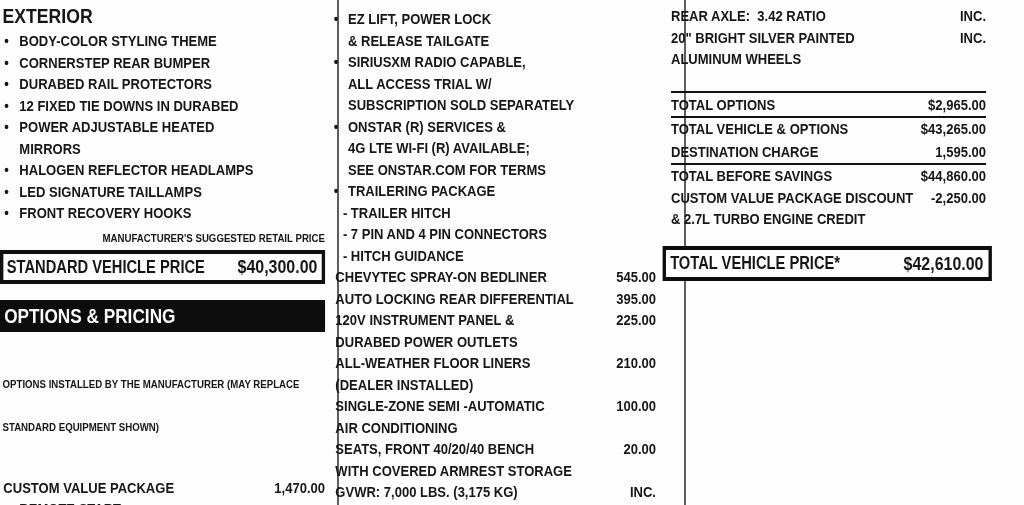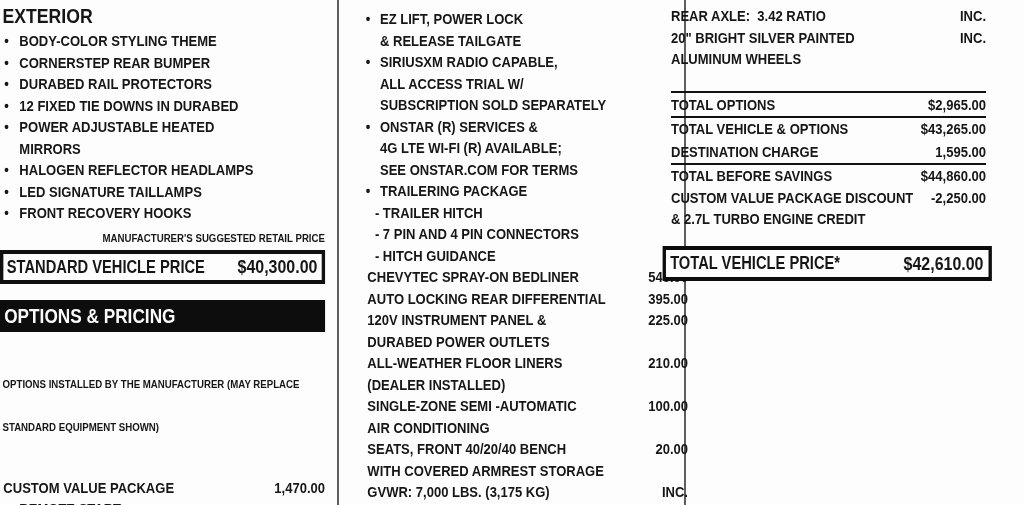--- a/index.html
+++ b/index.html
@@ -7,21 +7,21 @@
     position:relative; width:1024px; height:505px; overflow:hidden;
     background:#fdfdfd; color:#161616;
     font-family:"Liberation Sans", sans-serif; font-weight:700;border-radius:6px;
   }
   .vdiv { position:absolute; top:0; bottom:0; width:2px; background:#5e5e5e; }
   .vdiv1 { left:337px; }
   .vdiv2 { left:684px; }
 
   .col { position:absolute; top:0; }
   .col-left  { left:0;   width:325px; }
-  .col-mid   { left:364px; width:324px; }
+  .col-mid   { left:332px; width:324px; }
   .col-right { left:671px; width:315px; }
 
   
   .cond { transform:scaleX(0.84); transform-origin:0 0; width:calc(100% / 0.84); }
 
   .ln { line-height:21.5px; font-size:15.5px; white-space:pre-wrap; }
 
   .li { position:relative; padding-left:19px; }
   .li.b::before { content:"•"; position:absolute; left:2px; }
   .col-left .li { padding-left:23px; }

